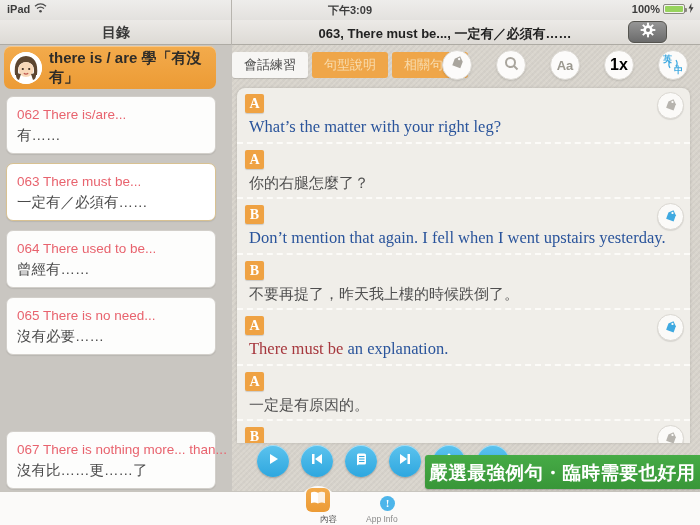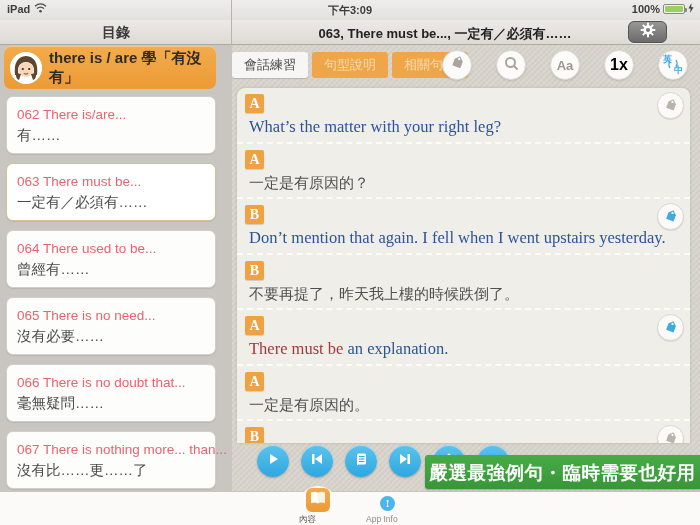--- a/index.html
+++ b/index.html
@@ -91,21 +91,21 @@
     display:flex; align-items:center; justify-content:center; z-index:5;
     box-shadow:0 1px 2px rgba(0,0,0,.25); }
   .promo span { color:#fff; font-weight:bold; font-size:18.5px; letter-spacing:.5px; white-space:nowrap; }
 
   
   .bottombar { position:absolute; left:0; top:491px; width:700px; height:34px;
     background:#fbfaf9; border-top:1px solid #c8c5bf; }
   .bb-notch { position:absolute; left:299px; top:-6px; width:38px; height:38px; border-radius:50%; background:#fbfaf9; }
   .bb-book { position:absolute; left:306px; top:-4px; width:24px; height:24px; border-radius:6px;
     background:linear-gradient(#f3ab4c,#ec9b35); display:flex; align-items:center; justify-content:center; }
-  .bb-label-1 { position:absolute; left:299px; top:22px; width:38px; text-align:left; font-size:8.5px; color:#555; }
+  .bb-label-1 { position:absolute; left:299px; top:22px; width:38px; text-align:right; font-size:8.5px; color:#555; }
   .bb-info { position:absolute; left:380px; top:4px; width:15px; height:15px; border-radius:50%;
     background:#4db5ea; color:#fff; font-weight:bold; font-size:11px; text-align:center; line-height:15px;
     font-family:"Liberation Serif","DejaVu Serif",serif; }
   .bb-label-2 { position:absolute; left:366px; top:22px; width:44px; font-size:8.5px; color:#8a8a8a; }
 </style>
 </head>
 <body>
 
 <div class="screen">
 
@@ -191,24 +191,20 @@
       <div class="subtitle">一定有／必須有……</div>
     </div>
     <div class="side-card" style="top:185px">
       <div class="title">064 There used to be...</div>
       <div class="subtitle">曾經有……</div>
     </div>
     <div class="side-card" style="top:252px">
       <div class="title">065 There is no need...</div>
       <div class="subtitle">沒有必要……</div>
     </div>
-    <div class="side-card" style="top:319px">
-      <div class="title">066 There is no doubt that...</div>
-      <div class="subtitle">毫無疑問……</div>
-    </div>
     <div class="side-card" style="top:386px">
       <div class="title">067 There is nothing more... than...</div>
       <div class="subtitle">沒有比……更……了</div>
     </div>
   </div>
 
   <div class="tabs">
     <div class="tab active">會話練習</div>
     <div class="tab">句型說明</div>
     <div class="tab">相關句型</div>
@@ -263,21 +259,21 @@
             <g transform="rotate(-25 7.5 7.5)">
               <path d="M2 7 L7 2 L13 2 L13 8 L8 13 Z" fill="#b7b4ae"></path>
               <circle cx="10.8" cy="4.2" r="1.2" fill="#fbfaf8"></circle>
             </g>
           </svg>
       </span>
     </div>
 
     <div class="conv-row">
       <span class="spk">A</span>
-      <span class="line-zh">一定是有原因的？</span>
+      <span class="line-zh">你的右腿怎麼了？</span>
     </div>
 
     <div class="conv-row">
       <span class="spk">B</span>
       <span class="line-en">Don’t mention that again. I fell when I went upstairs yesterday.</span>
       <span class="tagbtn">
         <svg width="14" height="14" viewBox="0 0 15 15">
             <g transform="rotate(-25 7.5 7.5)">
               <path d="M2 7 L7 2 L13 2 L13 8 L8 13 Z" fill="#3fa9e0"></path>
               <circle cx="10.8" cy="4.2" r="1.2" fill="#fbfaf8"></circle>

